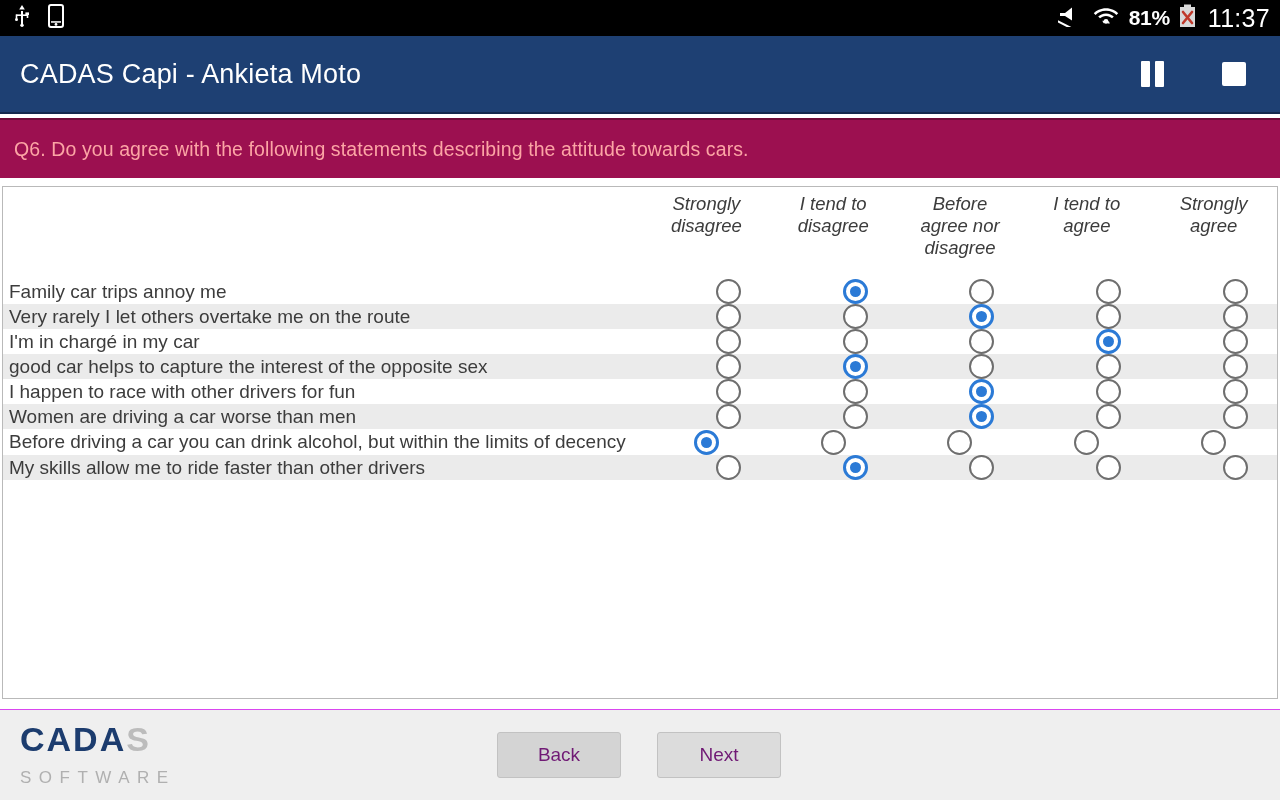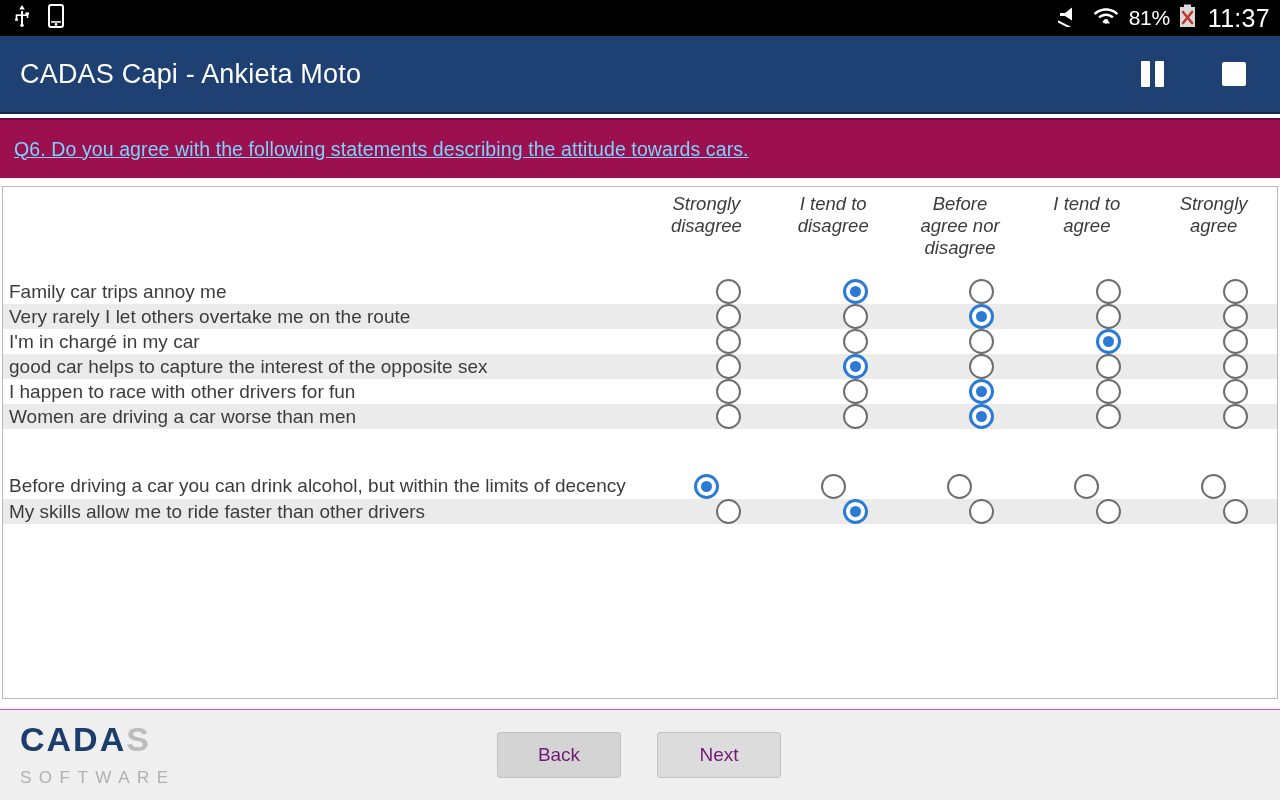--- a/index.html
+++ b/index.html
@@ -12,21 +12,21 @@
   .screen { width: 1280px; height: 800px; display: flex; flex-direction: column; background:#ffffff; }
 
   
   .statusbar {
     height: 36px; background: #000000; color: #ffffff;
     display: flex; align-items: center; flex: 0 0 36px;
     padding: 0 10px 0 14px;
   }
   .sb-left { display: flex; align-items: center; gap: 18px; }
   .sb-right { margin-left: auto; display: flex; align-items: center; gap: 9px; }
-  .sb-pct { font-size: 21px; letter-spacing: -0.3px; font-weight: 400; }
+  .sb-pct { font-size: 21px; letter-spacing: -0.3px; font-weight: 700; }
   .sb-clock { font-size: 25px; font-weight: 400; letter-spacing: 0.3px; margin-left: 3px; }
 
   
   .appbar {
     flex: 0 0 78px; background: #1e4073;
     display: flex; align-items: center; padding: 0 24px 0 20px;
     border-bottom: 2px solid #13294d;
   }
   .app-title { color: #ffffff; font-size: 27px; font-weight: 400; letter-spacing: 0.2px; }
   .appbar-actions { margin-left: auto; display: flex; align-items: center; gap: 38px; }
@@ -34,21 +34,21 @@
   .pause-ico { display: flex; gap: 5px; }
   .pause-ico span { display: block; width: 9px; height: 26px; background: #ffffff; border-radius: 1px; }
   .stop-ico { width: 24px; height: 24px; background: #ffffff; border-radius: 2px; }
 
   
   .qwrap { flex: 0 0 64px; padding: 4px 0 0 0; background:#ffffff; }
   .qbanner {
     height: 60px; background: #9c1050; display: flex; align-items: center;
     padding: 0 14px; border-top: 2px solid #6d0b38;
   }
-  .qtext { color: #7dd3fc; font-size: 19.5px; font-weight: 400; letter-spacing: 0.1px; text-decoration: underline; }
+  .qtext { color: #fca5a5; font-size: 19.5px; font-weight: 400; letter-spacing: 0.1px; }
 
   
   .tablewrap { flex: 1 1 auto; padding: 8px 0 10px 0; background:#ffffff; min-height:0; }
   .gridbox {
     height: 100%; margin: 0 2px; border: 1px solid #b9b9b9; background: #ffffff;
     display: flex; flex-direction: column; overflow: hidden;
   }
   .grow { display: flex; align-items: stretch; width: 100%; }
   .ghead { flex: 0 0 92px; }
   .ghead .glabel { background: transparent; }
@@ -59,21 +59,21 @@
   .gcell {
     flex: 1 1 0; display: flex; align-items: center; justify-content: center;
   }
   .ghead .gcell {
     font-size: 18.5px; color: #3c3c3c; text-align: center; line-height: 1.2;
     padding-bottom: 2px; align-items: flex-start; padding-top: 6px;
   }
   .ghead .gcell span { display: block; font-style: italic; }
   .zebra { background: #ebebeb; }
   .r1 { flex: 0 0 49px; gap: 44px; }
-  .r2 { flex: 0 0 53px; margin-top: 44px; }
+  .r2 { flex: 0 0 53px; }
 
   
   .radio {
     width: 25px; height: 25px; border-radius: 50%;
     border: 2px solid #6e6e6e; background: #ffffff;
     display: flex; align-items: center; justify-content: center;
     cursor: pointer;
   }
   .radio.on { border-color: #2b7ad6; border-width: 3px; }
   .radio.on::after {

